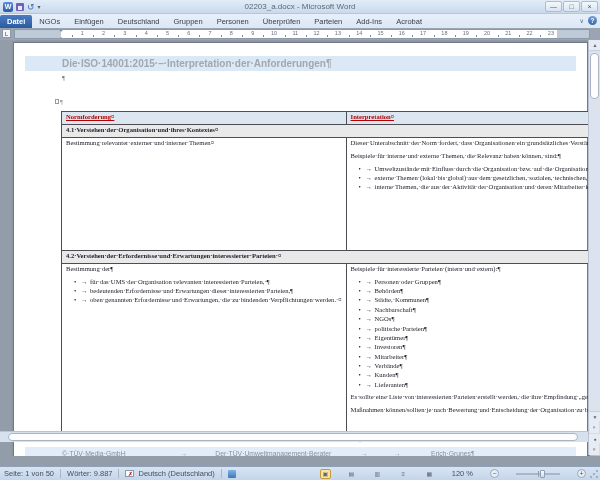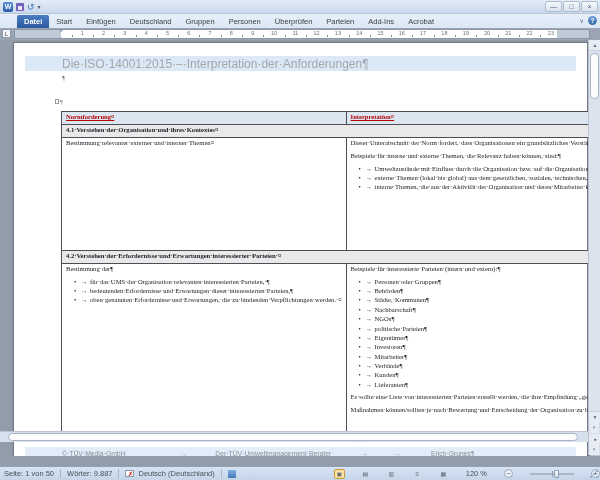--- a/index.html
+++ b/index.html
@@ -23,21 +23,21 @@
   .winbtn { width:17px; height:11px; border:1px solid #aebdce; border-radius:2px;
     background:linear-gradient(#f4f8fc,#d9e4f0); color:#4f5c68; font-size:7px;
     display:flex; align-items:center; justify-content:center; line-height:0; }
 
   
   #tabrow { position:absolute; left:0; top:14px; width:600px; height:14px;
     background:linear-gradient(#e7eff9,#dce8f5); display:flex; align-items:flex-end;
     font-size:7.5px; color:#39424c; }
   .rtab { padding:2px 7px 2px 7px; }
   .rtab.active { background:linear-gradient(#4a7cc2,#2c5a9e); color:#fff; font-weight:bold;
-    border-radius:2px 2px 0 0; margin-left:17px; }
+    border-radius:2px 2px 0 0; margin-left:0; }
   #tabrow-right { position:absolute; right:3px; top:16px; display:flex; gap:4px; align-items:center; }
   .chev-collapse { font-size:6px; color:#5a6b7d; }
   .help-circle { width:9px; height:9px; border-radius:50%;
     background:linear-gradient(#6fa0dc,#35699f); color:#fff; font-size:6.5px; font-weight:bold;
     display:flex; align-items:center; justify-content:center; }
 
   
   #rulerbar { position:absolute; left:0; top:28px; width:600px; height:12px; background:#9aa4b2; }
   #tabselector { position:absolute; left:2px; top:1px; width:9px; height:9px; background:#f4f6f9;
     border:1px solid #8d99a8; font-size:6px; color:#445; display:flex; align-items:center; justify-content:center; }
@@ -52,21 +52,21 @@
 
   
   #workspace { position:absolute; left:0; top:40px; width:600px; height:416px; background:#939daa; overflow:hidden; }
   #page { position:absolute; left:13px; top:2px; width:575px; height:418px; background:#fff;
     border:1px solid #707a86; box-shadow:2px 2px 4px rgba(0,0,0,.45);
     font-family:"Liberation Serif", serif; color:#23232e; }
 
   #hdr-band { position:absolute; left:11px; right:11px; top:13px; height:15px; background:#dbe9f6;
     display:flex; align-items:center; }
   #hdr-band span { padding-left:37px; font-family:"Liberation Sans", sans-serif;
-    font-size:12px; font-weight:normal; color:#a2a7ad; }
+    font-size:10px; font-weight:bold; color:#a2a7ad; }
   .pmark { color:#8a8f96; }
   #empty-par { position:absolute; left:48px; top:31px; font-size:7px; color:#777; }
   #doc-heading { position:absolute; left:47px; top:43px; font-size:10px; font-weight:bold; }
   #bk-marker { position:absolute; left:41px; top:56px; font-size:6px; color:#888; }
   #bk-marker .bk-box { display:inline-block; width:4px; height:5px; border:1px solid #999; margin-right:1px; }
 
   
   #doc-table { position:absolute; left:47px; top:68px; width:496px; border-collapse:collapse;
     font-size:6.6px; line-height:1.35; }
   #doc-table td { border:1px solid #4d4d55; vertical-align:top; padding:1px 4px 2px 4px; }
@@ -109,21 +109,21 @@
 
   
   #statusbar { position:absolute; left:0; top:466px; width:600px; height:14px;
     background:linear-gradient(#d8e4f2,#c4d5e9); border-top:1px solid #8fa1b8;
     display:flex; align-items:center; font-size:7.5px; color:#44505c; }
   .ssep { width:1px; height:9px; background:#a9b6c6; margin:0 4px; }
   .sseg { padding:0 2px; white-space:nowrap; }
   .spell-book { width:9px; height:7px; background:#fdfdfe; border:1px solid #8d99a8; position:relative; margin:0 2px; }
   .spell-book:after { content:"✗"; position:absolute; left:1.5px; top:-1.5px; font-size:6px; color:#c00; }
   .status-doc-icon { width:8px; height:8px; background:linear-gradient(#7fb2e8,#3f77b5); border-radius:1px; margin-left:2px; }
-  #status-right { margin-left:auto; display:flex; align-items:center; gap:15px; }
+  #status-right { margin-left:auto; display:flex; align-items:center; gap:15px; padding-right:14px; }
   .viewbtn { width:11px; height:10px; border:1px solid transparent; font-size:6px; color:#5a6673;
     display:flex; align-items:center; justify-content:center; }
   .viewbtn.active { background:#fbe3a4; border-color:#c79a3b; border-radius:2px; }
   .zoombtn { width:9px; height:9px; border:1px solid #9aa8ba; border-radius:50%; background:#e9eff7;
     font-size:7px; line-height:6px; color:#4a5665; display:flex; align-items:center; justify-content:center; }
   #zoomslider { width:44px; height:2px; background:#a9b6c6; position:relative; margin:0 2px; }
   #zoomslider .znotch { position:absolute; left:50%; top:-2px; width:1px; height:6px; background:#8fa0b4; }
   #zoomslider .zthumb { position:absolute; left:24px; top:-3px; width:5px; height:8px;
     background:linear-gradient(#fefefe,#cfdaE8); border:1px solid #8fa0b4; border-radius:1px; }
   #resize-grip { position:absolute; right:1px; bottom:1px; width:10px; height:10px;
@@ -136,30 +136,31 @@
 </head>
 <body>
 
 <div id="titlebar">
   <div id="qat">
     <div class="word-logo">W</div>
     <div class="floppy"></div>
     <div class="undo">↺</div>
     <div class="qat-chev">▾</div>
   </div>
+  <div id="title-text">02203_a.docx - Microsoft Word</div>
   <div id="winbtns">
     <div class="winbtn">—</div>
     <div class="winbtn">□</div>
     <div class="winbtn">×</div>
   </div>
 </div>
 
 <div id="tabrow">
     <div class="rtab active">Datei</div>
-    <div class="rtab">Start</div>
+    <div class="rtab">NGOs</div>
     <div class="rtab">Einfügen</div>
     <div class="rtab">Deutschland</div>
     <div class="rtab">Gruppen</div>
     <div class="rtab">Personen</div>
     <div class="rtab">Überprüfen</div>
     <div class="rtab">Parteien</div>
     <div class="rtab">Add-Ins</div>
     <div class="rtab">Acrobat</div>
   </div>
 <div id="tabrow-right">

